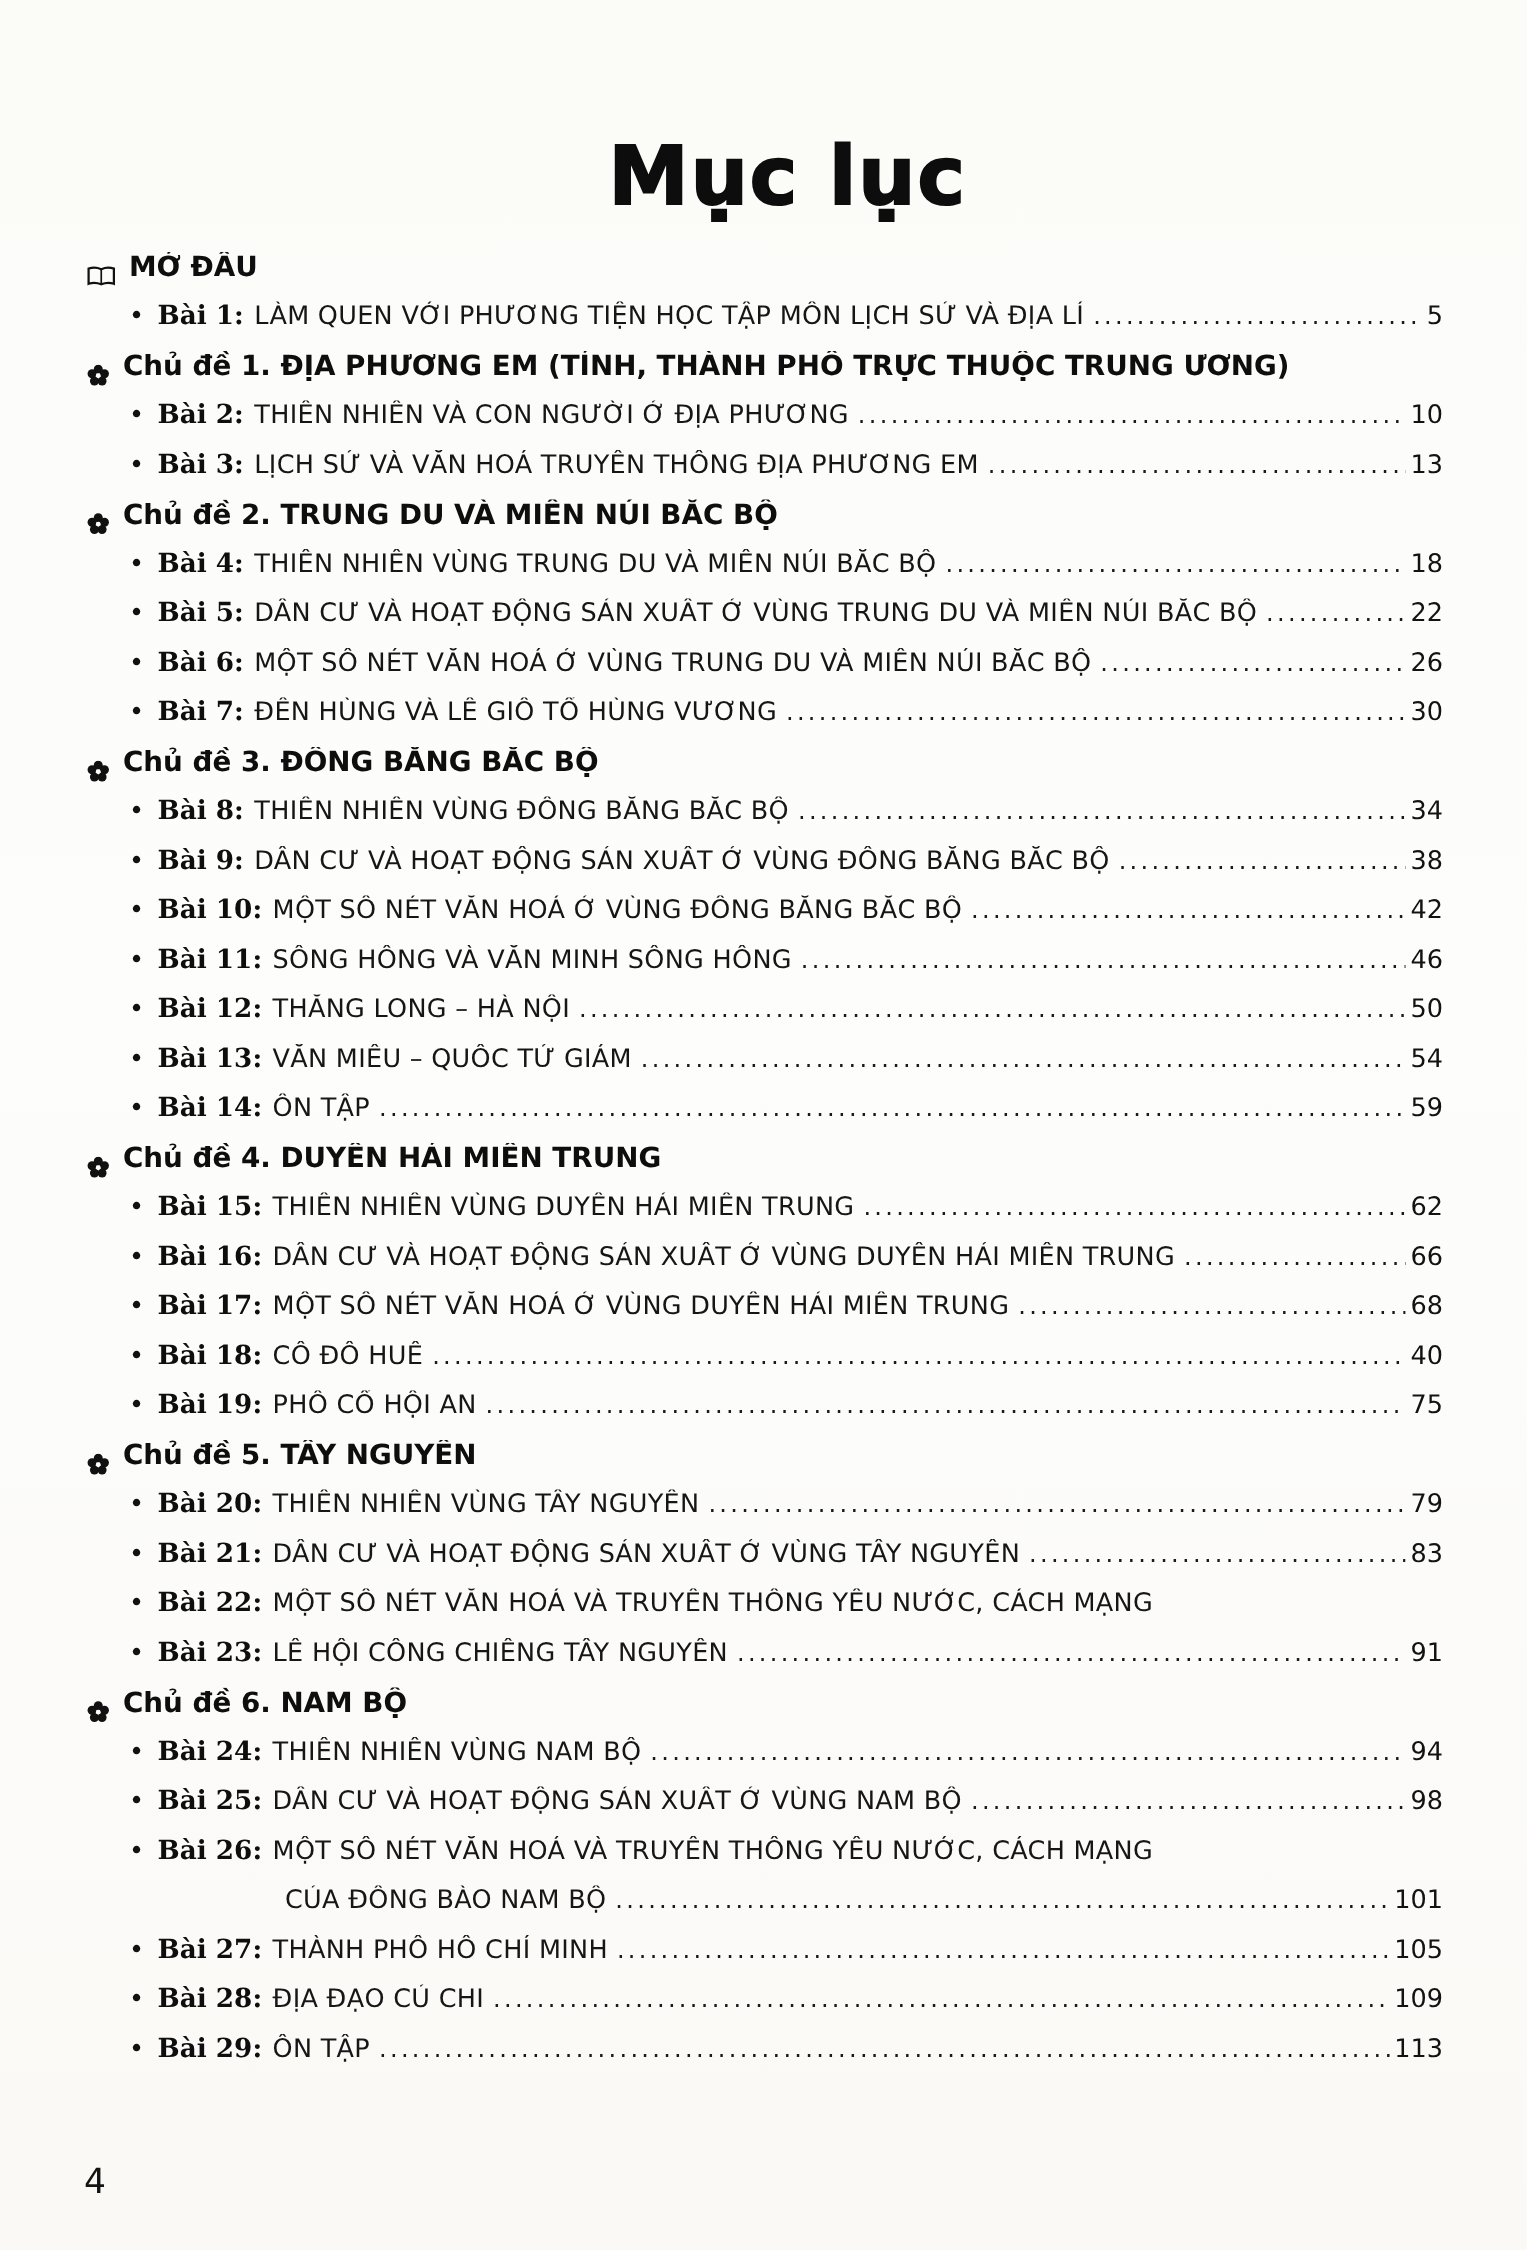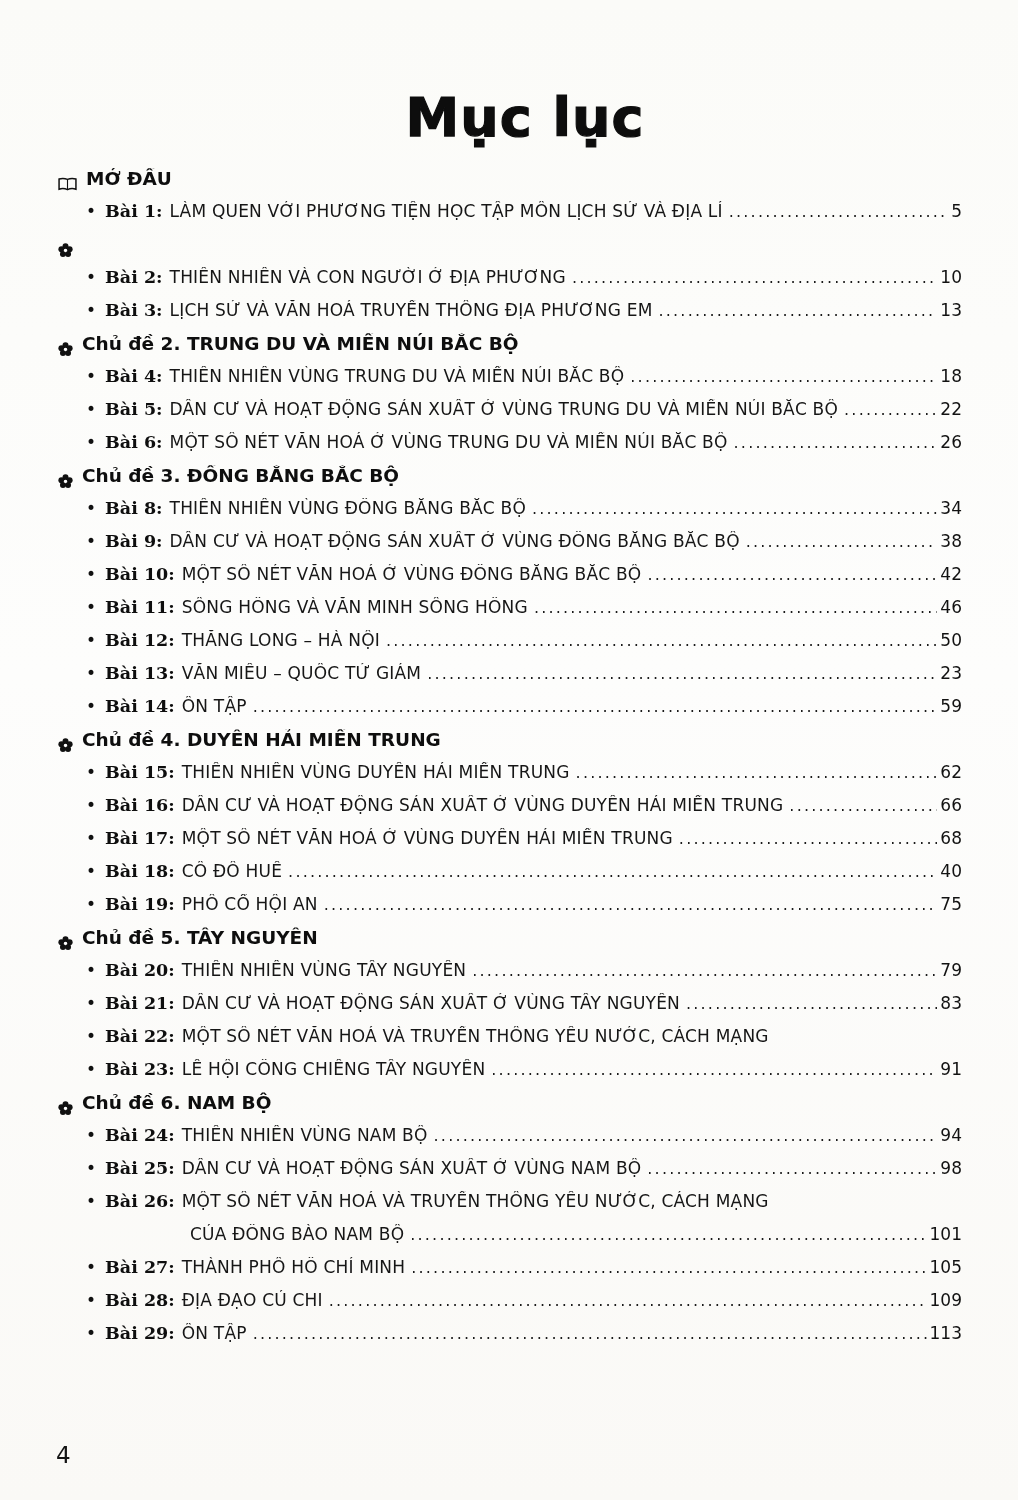--- a/index.html
+++ b/index.html
@@ -131,20 +131,21 @@
             <g fill="#111">
               <circle cx="10" cy="4.2" r="4"></circle>
               <circle cx="15.5" cy="8.2" r="4"></circle>
               <circle cx="13.4" cy="14.7" r="4"></circle>
               <circle cx="6.6" cy="14.7" r="4"></circle>
               <circle cx="4.5" cy="8.2" r="4"></circle>
             </g>
             <circle cx="10" cy="9.8" r="2.1" fill="#fff"></circle>
           </svg>
         </span>
+        <span class="sec-title">Chủ đề 1. ĐỊA PHƯƠNG EM (TỈNH, THÀNH PHỐ TRỰC THUỘC TRUNG ƯƠNG)</span>
       </div>
       <div class="line entry">
         <span class="bullet"></span>
         <span class="lesson-label">Bài 2:</span>
         <span class="lesson-title">THIÊN NHIÊN VÀ CON NGƯỜI Ở ĐỊA PHƯƠNG</span>
         <span class="leader"></span>
         <span class="pagenum">10</span>
       </div>
       <div class="line entry">
         <span class="bullet"></span>
@@ -182,20 +183,27 @@
         <span class="leader"></span>
         <span class="pagenum">22</span>
       </div>
       <div class="line entry">
         <span class="bullet"></span>
         <span class="lesson-label">Bài 6:</span>
         <span class="lesson-title">MỘT SỐ NÉT VĂN HOÁ Ở VÙNG TRUNG DU VÀ MIỀN NÚI BẮC BỘ</span>
         <span class="leader"></span>
         <span class="pagenum">26</span>
       </div>
+      <div class="line entry">
+        <span class="bullet"></span>
+        <span class="lesson-label">Bài 7:</span>
+        <span class="lesson-title">ĐỀN HÙNG VÀ LỄ GIỖ TỔ HÙNG VƯƠNG</span>
+        <span class="leader"></span>
+        <span class="pagenum">30</span>
+      </div>
       <div class="line section-header">
         <span class="sec-icon">
           <svg viewBox="0 0 20 20" width="15" height="15" aria-hidden="true">
             <g fill="#111">
               <circle cx="10" cy="4.2" r="4"></circle>
               <circle cx="15.5" cy="8.2" r="4"></circle>
               <circle cx="13.4" cy="14.7" r="4"></circle>
               <circle cx="6.6" cy="14.7" r="4"></circle>
               <circle cx="4.5" cy="8.2" r="4"></circle>
             </g>
@@ -237,21 +245,21 @@
         <span class="lesson-label">Bài 12:</span>
         <span class="lesson-title">THĂNG LONG – HÀ NỘI</span>
         <span class="leader"></span>
         <span class="pagenum">50</span>
       </div>
       <div class="line entry">
         <span class="bullet"></span>
         <span class="lesson-label">Bài 13:</span>
         <span class="lesson-title">VĂN MIẾU – QUỐC TỬ GIÁM</span>
         <span class="leader"></span>
-        <span class="pagenum">23</span>
+        <span class="pagenum">54</span>
       </div>
       <div class="line entry">
         <span class="bullet"></span>
         <span class="lesson-label">Bài 14:</span>
         <span class="lesson-title">ÔN TẬP</span>
         <span class="leader"></span>
         <span class="pagenum">59</span>
       </div>
       <div class="line section-header">
         <span class="sec-icon">

